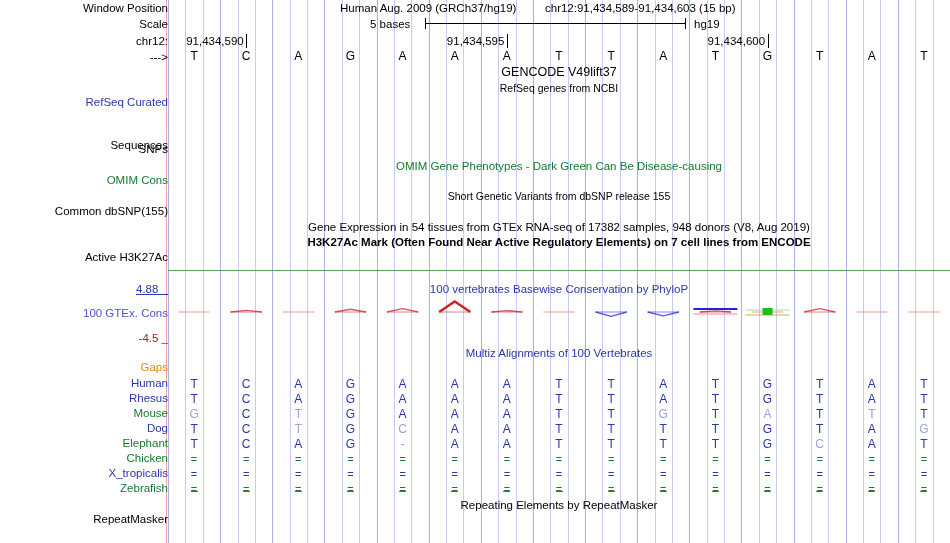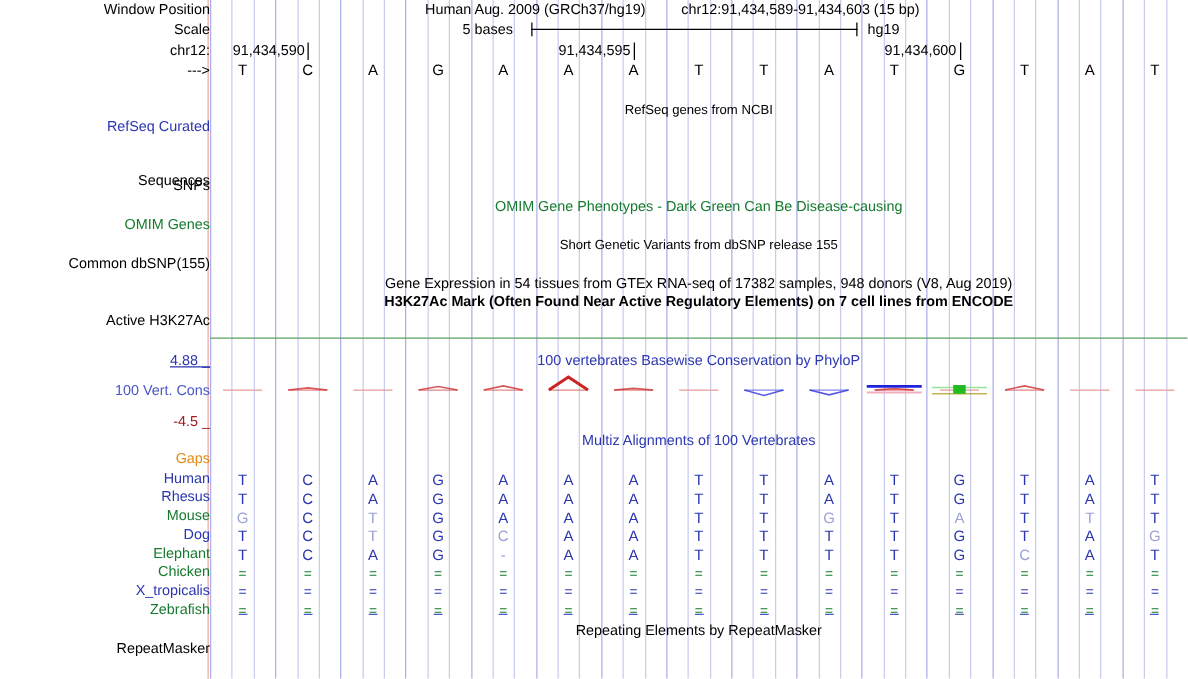--- a/index.html
+++ b/index.html
@@ -152,43 +152,44 @@
       <span style="left: 391px;">T</span>
       <span style="left: 443.133px;">T</span>
       <span style="left: 495.267px;">A</span>
       <span style="left: 547.4px;">T</span>
       <span style="left: 599.533px;">G</span>
       <span style="left: 651.667px;">T</span>
       <span style="left: 703.8px;">A</span>
       <span style="left: 755.933px;">T</span>
     </div>
 
+  <div class="cap s13" style="top:65px;">GENCODE V49lift37</div>
   <div class="cap s11" style="top:82px;">RefSeq genes from NCBI</div>
 
   <div class="lbl blue" style="top:96px;">RefSeq Curated</div>
 
 
   <div class="lbl" style="top:139px;">Sequences</div>
   <div class="lbl" style="top:143px;">SNPs</div>
 
   <div class="cap green" style="top:160px;">OMIM Gene Phenotypes - Dark Green Can Be Disease-causing</div>
 
-  <div class="lbl green" style="top:174px;">OMIM Genes</div>
+  <div class="lbl green" style="top:174px;">OMIM Cons</div>
 
   <div class="cap s11" style="top:190px;">Short Genetic Variants from dbSNP release 155</div>
 
   <div class="lbl" style="top:205px;">Common dbSNP(155)</div>
 
   <div class="cap s12" style="top:221px;">Gene Expression in 54 tissues from GTEx RNA-seq of 17382 samples, 948 donors (V8, Aug 2019)</div>
   <div class="cap s12" style="top:236px;font-weight:bold;">H3K27Ac Mark (Often Found Near Active Regulatory Elements) on 7 cell lines from ENCODE</div>
 
   <div class="lbl" style="top:251px;">Active H3K27Ac</div>
 
   <div class="lbl blue" style="top:283px;text-decoration:underline;">4.88 _</div>
-  <div class="lbl lightblue" style="top:307px;">100 Vert. Cons</div>
+  <div class="lbl lightblue" style="top:307px;">100 GTEx. Cons</div>
   <div class="lbl red" style="top:332px;">-4.5 _</div>
 
   <div id="consbox">
     <div id="consline"></div>
     <svg id="conssvg" width="782" height="74">
         <g>
           <line x1="10.426666666666668" x2="41.70666666666666" y1="42" y2="42" stroke="#e79a9a" stroke-width="1"></line>
         </g>
         <g>
           <path d="M62.56,42 L78.2,40.35 L93.84,42" fill="none" stroke="#cc2222" stroke-width="1.3" opacity="0.75"></path>

